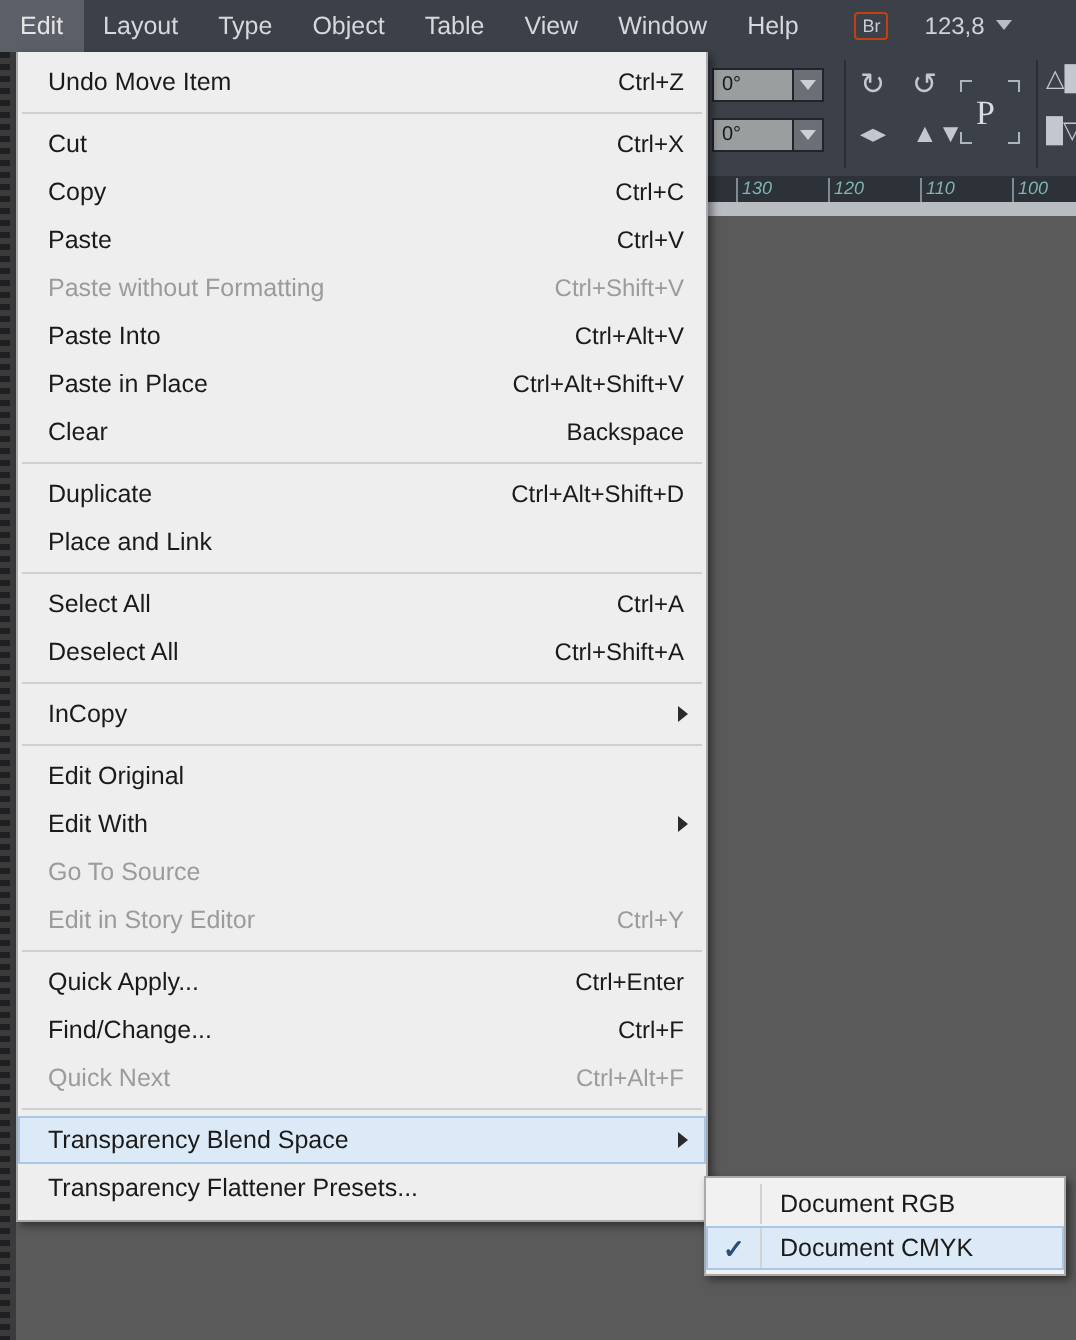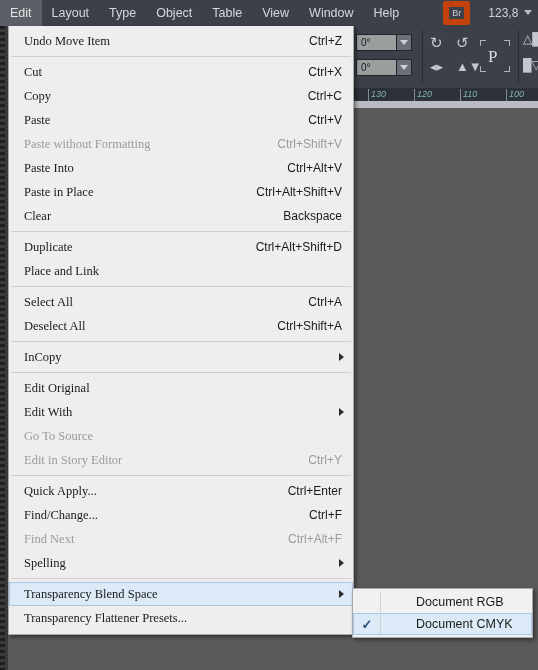--- a/index.html
+++ b/index.html
@@ -42,27 +42,27 @@
   .mb-item.active {
     background: #5b5f68;
     color: #e5e5e5;
   }
   .mb-sep {
     width: 1px; height: 16px;
     background: #22252b;
     margin: 0 7px;
   }
   .mb-br {
-    border: 6px solid #c2410c;
+    border: 1px solid #c2410c;
     color: #c9ced5;
     font-size: 9px;
     padding: 1px 3px;
     line-height: 10px;
     border-radius: 2px;
-    margin-left: 20px;
+    margin-left: 4px;
   }
   .mb-zoom {
     font-size: 12px;
     color: #cfd3d9;
     margin-left: 18px;
     white-space: nowrap;
   }
   .mb-caret {
     display: inline-block;
     width: 0; height: 0;
@@ -204,21 +204,21 @@
     position: relative;
     height: 24px;
     display: flex;
     align-items: center;
     padding: 0 8px 0 14px;
     font-size: 12.5px;
     color: #1a1a1a;
     box-sizing: border-box;
     border: 1px solid transparent;
   }
-  .mi .label { flex: 1; white-space: nowrap; font-family: Liberation Serif, serif; }
+  .mi .label { flex: 1; white-space: nowrap; }
   .mi .accel {
     color: #1a1a1a;
     font-size: 12px;
     padding-right: 2px;
     white-space: nowrap;
   }
   .mi.disabled .label,
   .mi.disabled .accel { color: #9b9b9b; }
   .mi.selected {
     background: #dceaf7;
@@ -264,21 +264,21 @@
     color: #2b4f7d;
     font-size: 13px;
     font-weight: bold;
   }
   .smi .sep {
     width: 1px;
     align-self: stretch;
     background: #d2d2d2;
     margin-right: 9px;
   }
-  .smi .label { white-space: nowrap; margin-left: 26px; }
+  .smi .label { white-space: nowrap; }
   .smi.selected {
     background: #dceaf7;
     border: 1px solid #a8c7e6;
   }
 </style>
 </head>
 <body>
 
 <div id="app">
 
@@ -538,26 +538,22 @@
       <div class="msep"></div>
       <div class="mi">
         <span class="label">Quick Apply...</span>
         <span class="accel">Ctrl+Enter</span>
       </div>
       <div class="mi">
         <span class="label">Find/Change...</span>
         <span class="accel">Ctrl+F</span>
       </div>
       <div class="mi disabled">
-        <span class="label">Find Next</span>
+        <span class="label">Quick Next</span>
         <span class="accel">Ctrl+Alt+F</span>
-      </div>
-      <div class="mi">
-        <span class="label">Spelling</span>
-        <span class="arrow"></span>
       </div>
       <div class="msep"></div>
       <div class="mi selected">
         <span class="label">Transparency Blend Space</span>
         <span class="arrow"></span>
       </div>
       <div class="mi">
         <span class="label">Transparency Flattener Presets...</span>
       </div>
     </div>

